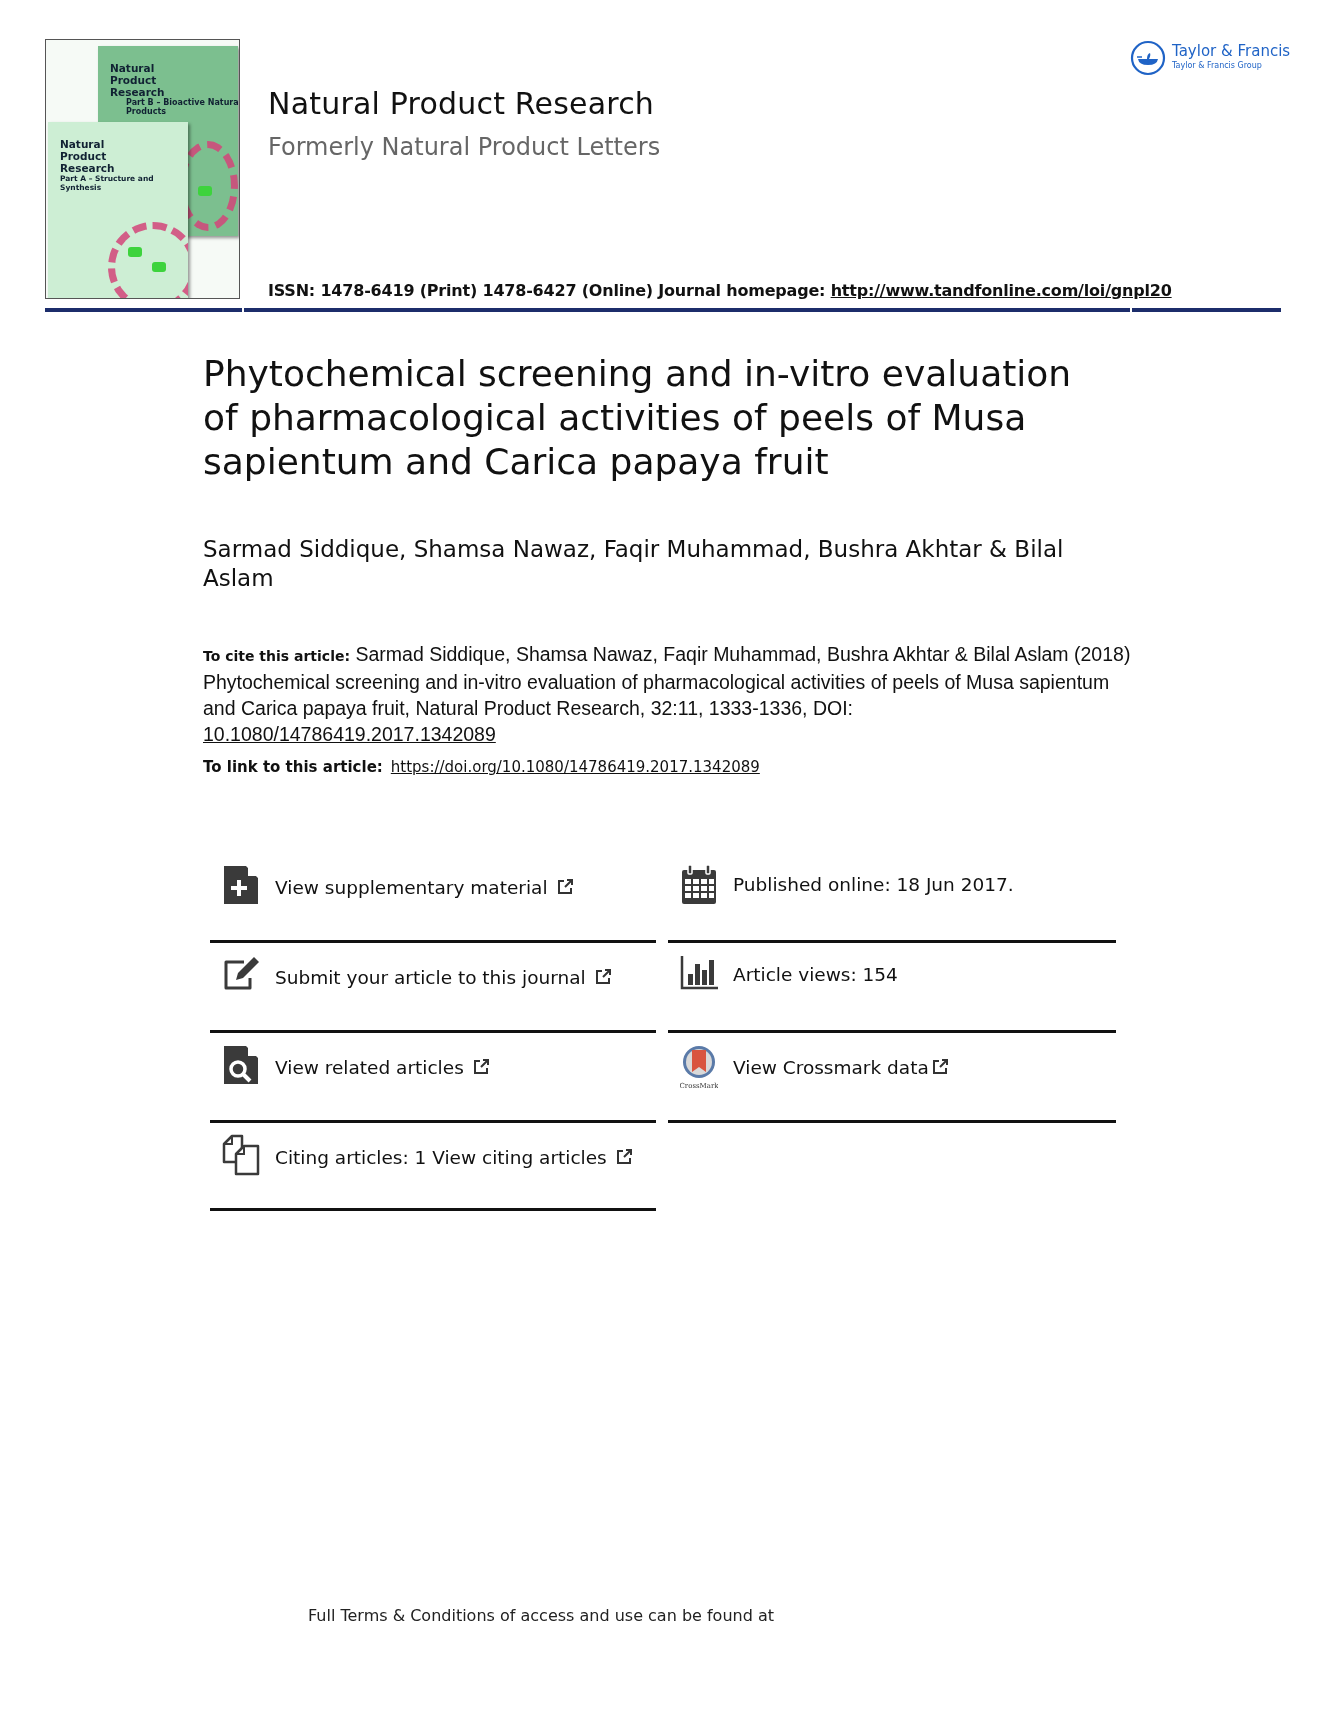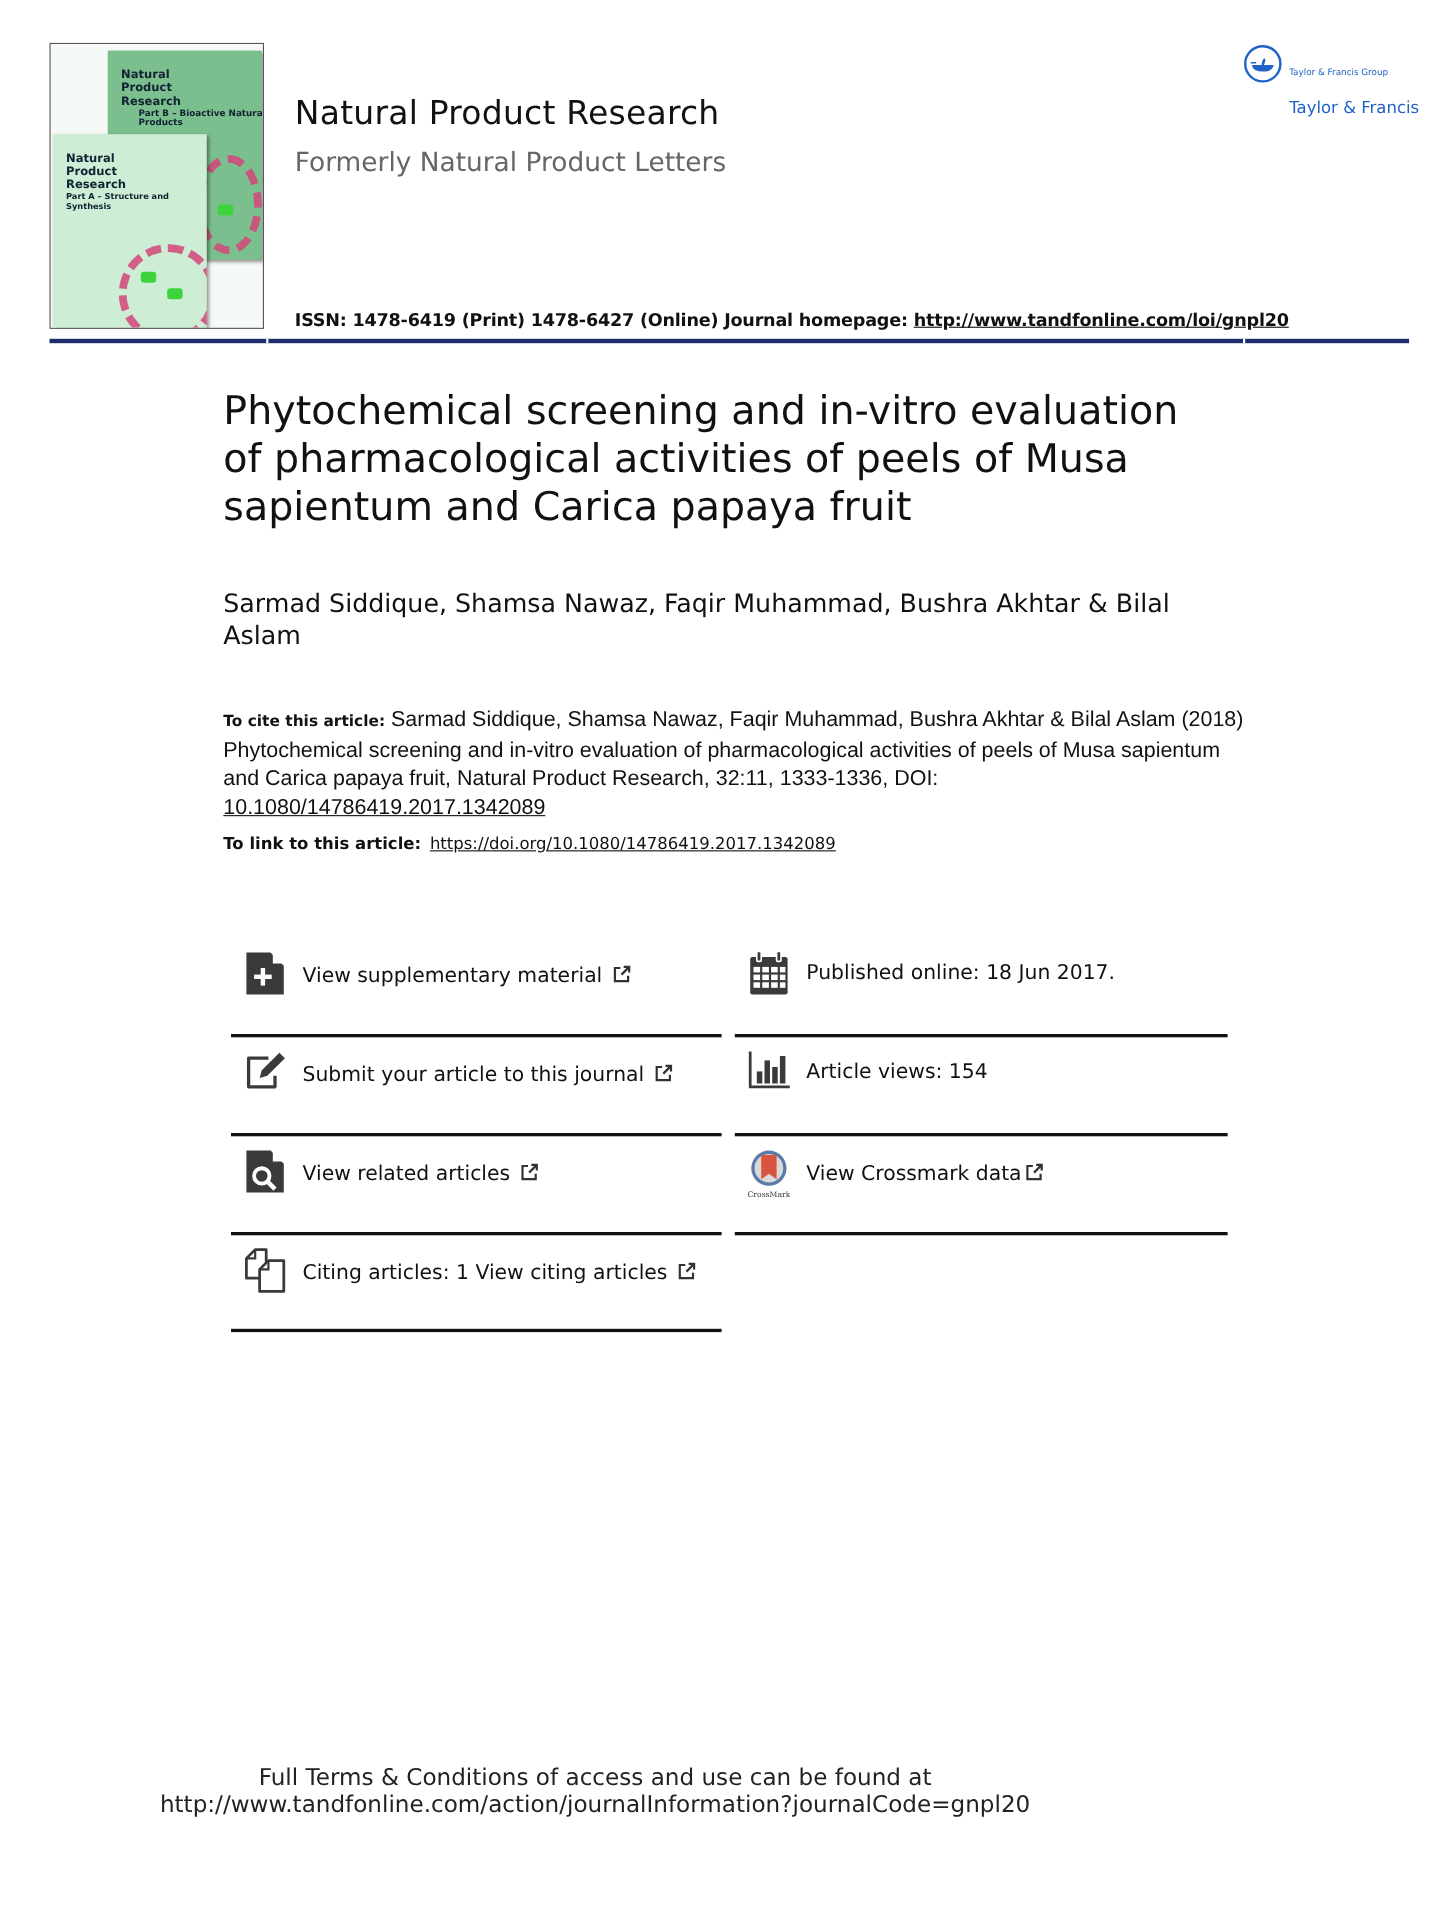--- a/index.html
+++ b/index.html
@@ -19,21 +19,21 @@
   .helix.h2 { left: 150px; top: 70px; width: 60px; height: 90px; border-style: dashed; }
   .green-blob { position: absolute; width: 14px; height: 10px; background: #3dd33d; border-radius: 3px; }
 
   
   .journal-title { position: absolute; left: 268px; top: 86px; font-size: 30px; color: #111; letter-spacing: 0.2px; }
   .journal-sub { position: absolute; left: 268px; top: 133px; font-size: 24px; color: #666; }
   .issn { position: absolute; left: 268px; top: 281px; font-size: 16px; font-weight: bold; color: #111; letter-spacing: -0.2px; }
   .issn a { color: #111; text-decoration: underline; }
 
   .tf-logo { position: absolute; left: 1130px; top: 40px; width: 160px; height: 36px; }
-  .tf-name { position: absolute; left: 42px; top: 2px; font-size: 15px; color: #1f63c6; white-space: nowrap; margin-top: 47px; }
+  .tf-name { position: absolute; left: 42px; top: 2px; font-size: 15px; color: #1f63c6; white-space: nowrap; }
   .tf-group { position: absolute; left: 42px; top: 21px; font-size: 8px; color: #1f63c6; white-space: nowrap; }
 
   .rule-top { position: absolute; left: 45px; top: 308px; width: 1236px; height: 4px; background: #1c2d6b; }
   .rule-gap1 { position: absolute; left: 242px; top: 308px; width: 2px; height: 4px; background: #fff; }
   .rule-gap2 { position: absolute; left: 1130px; top: 308px; width: 2px; height: 4px; background: #fff; }
 
   
   .article-title { position: absolute; left: 203px; top: 352px; width: 900px; font-size: 36px; line-height: 44px; color: #111; }
   .authors { position: absolute; left: 203px; top: 535px; width: 920px; font-size: 23px; line-height: 29px; color: #111; }
 
@@ -44,21 +44,21 @@
   .link-line b { font-weight: bold; }
   .link-line a { color: #111; text-decoration: underline; font-weight: normal; margin-left: 8px; }
 
   
   .grid-item { position: absolute; height: 90px; }
   .grid-item .icon { position: absolute; left: 12px; top: 0; width: 38px; height: 42px; }
   .grid-item .label { position: absolute; left: 65px; top: 13px; font-size: 18.5px; color: #111; white-space: nowrap; }
   .grid-item .ext { display: inline-block; width: 18px; height: 18px; margin-left: 8px; vertical-align: -2px; }
   .divider { position: absolute; height: 2.5px; background: #111; }
 
-  .footer { position: absolute; left: 0; width: 1082px; top: 1604px; text-align: center; font-size: 21px; line-height: 24px; color: #222; }
+  .footer { position: absolute; left: 0; width: 1082px; top: 1604px; text-align: center; font-size: 16px; line-height: 24px; color: #222; }
 </style>
 </head>
 <body>
 
 <div class="cover">
   <div class="cover-b">
     <div class="c-title" style="width:90px;">Natural Product Research</div>
     <div class="c-sub" style="width:120px;margin-left:16px;">Part B – Bioactive Natural Products</div>
     <div class="helix h2" style="left:80px; top:95px;"></div>
     <div class="green-blob" style="left:100px; top:140px;"></div>
@@ -214,14 +214,13 @@
     <span>View Crossmark data</span><svg class="ext" style="margin-left:2px;" viewBox="0 0 18 18">
         <path d="M8 3 H3 V15 H15 V10" fill="none" stroke="#333" stroke-width="2"></path>
         <path d="M9 9 L16 2 M11 2 H16 V7" fill="none" stroke="#333" stroke-width="2"></path>
       </svg>
   </span>
 </div>
 <div class="divider" style="left:668px; top:1120px; width:448px;"></div>
 
 <div class="footer">
   <div>Full Terms &amp; Conditions of access and use can be found at</div>
-  <div>http://www.tandfonline.com/action/journalInformation?journalCode=gnpl20</div>
 </div>
 
 </body></html>

